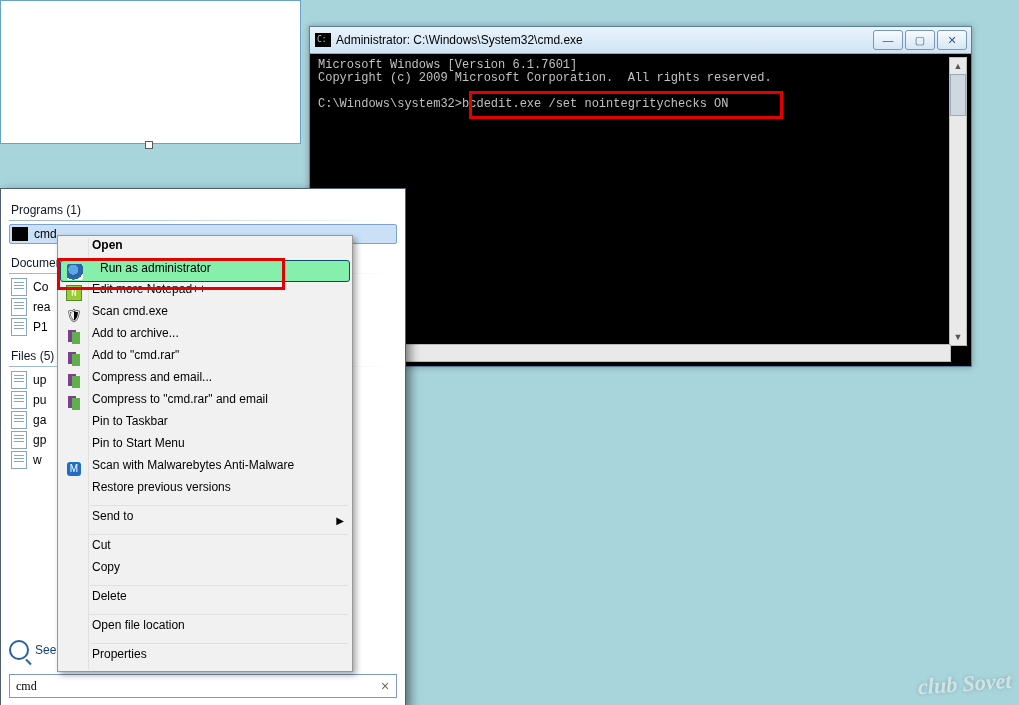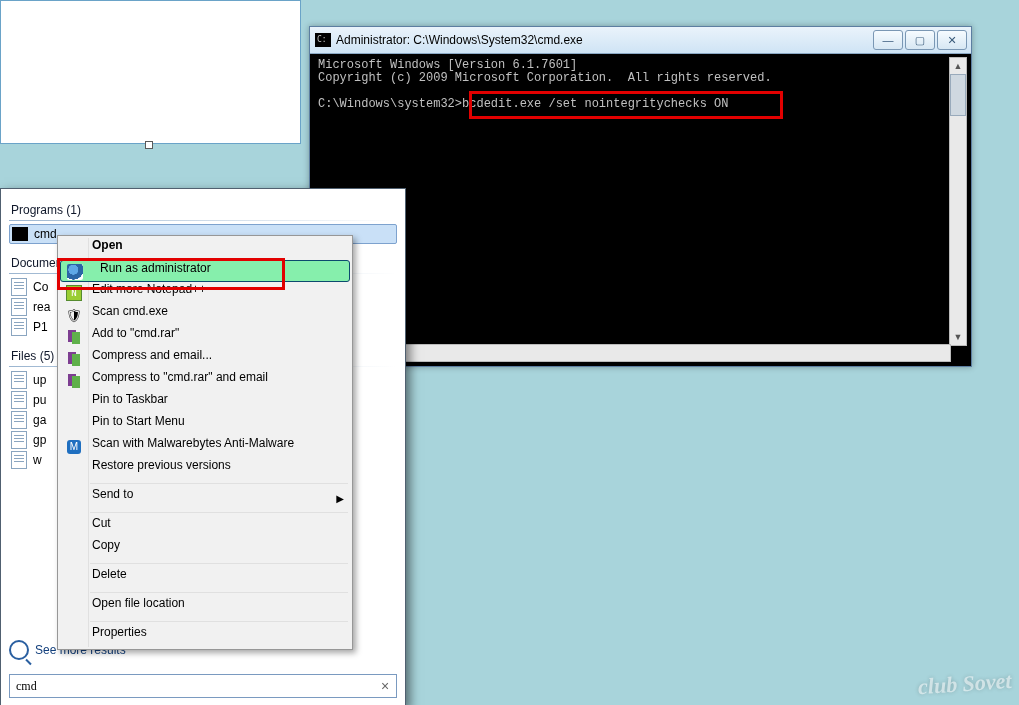--- a/index.html
+++ b/index.html
@@ -169,20 +169,26 @@
         <span class="i-np">N</span>
       </span>
     <span>Edit more Notepad++</span>
   </div>
 
   <div class="ctx-item">
     <span class="ctx-icon">🛡</span>
     <span>Scan cmd.exe</span>
   </div>
 
+  <div class="ctx-item">
+    <span class="ctx-icon">
+        <span class="i-rar"></span>
+      </span>
+    <span>Add to archive...</span>
+  </div>
 
   <div class="ctx-item">
     <span class="ctx-icon">
         <span class="i-rar"></span>
       </span>
     <span>Add to "cmd.rar"</span>
   </div>
 
   <div class="ctx-item">
     <span class="ctx-icon">

